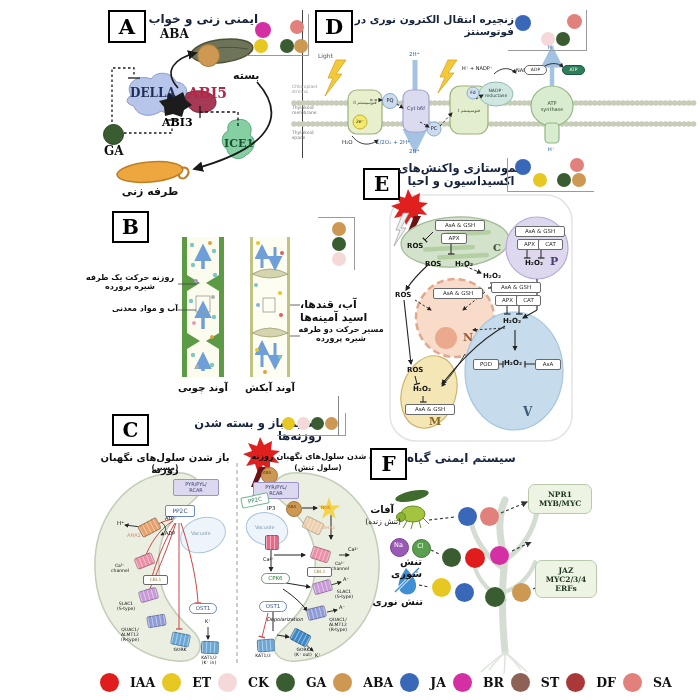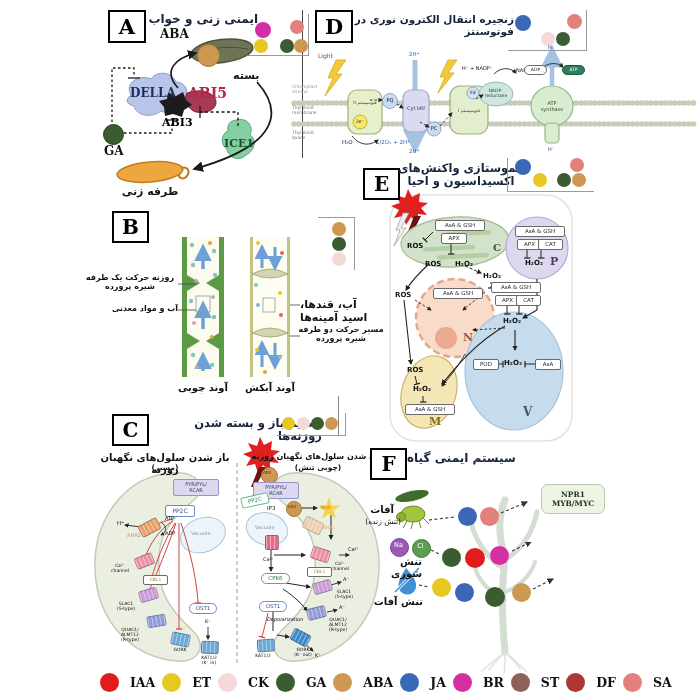--- a/index.html
+++ b/index.html
@@ -362,21 +362,21 @@
       </div>
     <div class="t rtl b ptitle" style="left:92px;top:12px;width:175px;font-size:11.5px">تنظیم باز و بسته شدن روزنه‌ها</div>
     <div class="graybr p" style="left:222px;top:8px;width:68px;height:22px;border-right:1px solid #9a9a9a;border-bottom:1px solid #9a9a9a"></div>
     <span class="dot" style="left: 227px; top: 12px; width: 13px; height: 13px; background-color: rgb(231, 199, 34);"></span>
     <span class="dot" style="left: 242px; top: 12px; width: 13px; height: 13px; background-color: rgb(245, 216, 216);"></span>
     <span class="dot" style="left: 256px; top: 12px; width: 13px; height: 13px; background-color: rgb(58, 92, 49);"></span>
     <span class="dot" style="left: 270px; top: 12px; width: 13px; height: 13px; background-color: rgb(205, 152, 81);"></span>
     <div class="t rtl b ctr" style="left:35px;top:47px;width:150px;font-size:10px">باز شدن سلول‌های نگهبان روزنه</div>
     <div class="t rtl b ctr" style="left:80px;top:59px;width:60px;font-size:7.5px">(مسیر)</div>
     <div class="t rtl b ctr" style="left:190px;top:47px;width:150px;font-size:8px">بسته شدن سلول‌های نگهبان روزنه</div>
-    <div class="t rtl b ctr" style="left:228px;top:59px;width:70px;font-size:7.5px">(چوبی تنش)</div>
+    <div class="t rtl b ctr" style="left:228px;top:59px;width:70px;font-size:7.5px">(سلول تنش)</div>
 
     <div class="bx ml" style="left:118px;top:74px;width:40px;background:#dcd8f0;border-color:#9a92c8;color:#333a66;font-size:5px">PYR/PYL/
 RCAR</div>
     <div class="bx" style="left:110px;top:100px;width:24px;border-color:#6a8ac8;color:#33508c;font-size:6px">PP2C</div>
     <div class="t" style="left:136px;top:126px;font-size:5px;color:#7a96ad">Vacuole</div>
     <div class="t" style="left:62px;top:115px;font-size:5.5px">H⁺</div>
     <div class="t" style="left:110px;top:111px;font-size:5px">ATP</div>
     <div class="t" style="left:110px;top:126px;font-size:5px">ADP</div>
     <div class="chan" style="left:84px;top:116px;width:19px;height:11px;background-color:#e8a06a;transform:rotate(-28deg)"></div>
     <div class="t" style="left:72px;top:128px;font-size:5px;color:#e08a60">AHA1</div>
@@ -486,35 +486,38 @@
       </g>
     </svg>
     <div class="letterbox" style="left:15px;top:8px;width:33px;height:28px;font-size:20px">
         <span>F</span>
       </div>
     <div class="t rtl b ptitle" style="left:52px;top:12px;width:110px;font-size:12px;text-align:left">سیستم ایمنی گیاه</div>
     <div class="t rtl b" style="left:5px;top:64px;width:34px;font-size:10px">آفات</div>
     <div class="t rtl" style="left:0px;top:78px;width:46px;font-size:7.5px">(تنش زنده)</div>
     <span class="dot" style="left: 103px; top: 67px; width: 19px; height: 19px; background-color: rgb(58, 104, 184);"></span>
     <span class="dot" style="left: 125px; top: 67px; width: 19px; height: 19px; background-color: rgb(226, 129, 123);"></span>
-    <div class="fbox" style="left:186px;top:44px;width:62px;height:28px;font-size:7.5px">NPR1
+    <div class="fbox" style="left:173px;top:44px;width:62px;height:28px;font-size:7.5px">NPR1
 MYB/MYC</div>
     <span class="dot" style="left:35px;top:98px;width:17px;height:17px;background:#9b59b6;border:1px solid #7a3f96"></span>
     <div class="t ctr" style="left:35px;top:102px;width:17px;font-size:6.5px;color:#fff">Na</div>
     <span class="dot" style="left:57px;top:99px;width:17px;height:17px;background:#5a9e4f;border:1px solid #3c7a34"></span>
     <div class="t ctr" style="left:57px;top:103px;width:17px;font-size:6.5px;color:#fff">Cl</div>
     <div class="t rtl b" style="left:12px;top:116px;width:55px;font-size:10px">تنش شوری</div>
     <span class="dot" style="left: 87px; top: 108px; width: 19px; height: 19px; background-color: rgb(58, 92, 49);"></span>
     <span class="dot" style="left: 110px; top: 108px; width: 20px; height: 20px; background-color: rgb(225, 28, 28);"></span>
     <span class="dot" style="left: 135px; top: 106px; width: 19px; height: 19px; background-color: rgb(213, 47, 164);"></span>
-    <div class="t rtl b" style="left:10px;top:156px;width:58px;font-size:10px">تنش آفات</div>
+    <div class="t rtl b" style="left:10px;top:156px;width:58px;font-size:10px">تنش نوری</div>
     <span class="dot" style="left: 77px; top: 138px; width: 19px; height: 19px; background-color: rgb(231, 199, 34);"></span>
     <span class="dot" style="left: 100px; top: 143px; width: 19px; height: 19px; background-color: rgb(58, 104, 184);"></span>
     <span class="dot" style="left: 130px; top: 147px; width: 20px; height: 20px; background-color: rgb(58, 92, 49);"></span>
     <span class="dot" style="left: 157px; top: 143px; width: 19px; height: 19px; background-color: rgb(205, 152, 81);"></span>
+    <div class="fbox" style="left:180px;top:120px;width:60px;height:36px;font-size:7.5px">JAZ
+MYC2/3/4
+ERFs</div>
   </div>
 
   <div class="leg" style="left:100px;top:668px;width:500px;height:28px;gap:7px">
     <span class="legdot" style="background-color: rgb(225, 28, 28);"></span>
       <span class="leglab">IAA</span>
     <span class="legdot" style="background-color: rgb(231, 199, 34);"></span>
       <span class="leglab">ET</span>
     <span class="legdot" style="background-color: rgb(245, 216, 216);"></span>
       <span class="leglab">CK</span>
     <span class="legdot" style="background-color: rgb(58, 92, 49);"></span>

